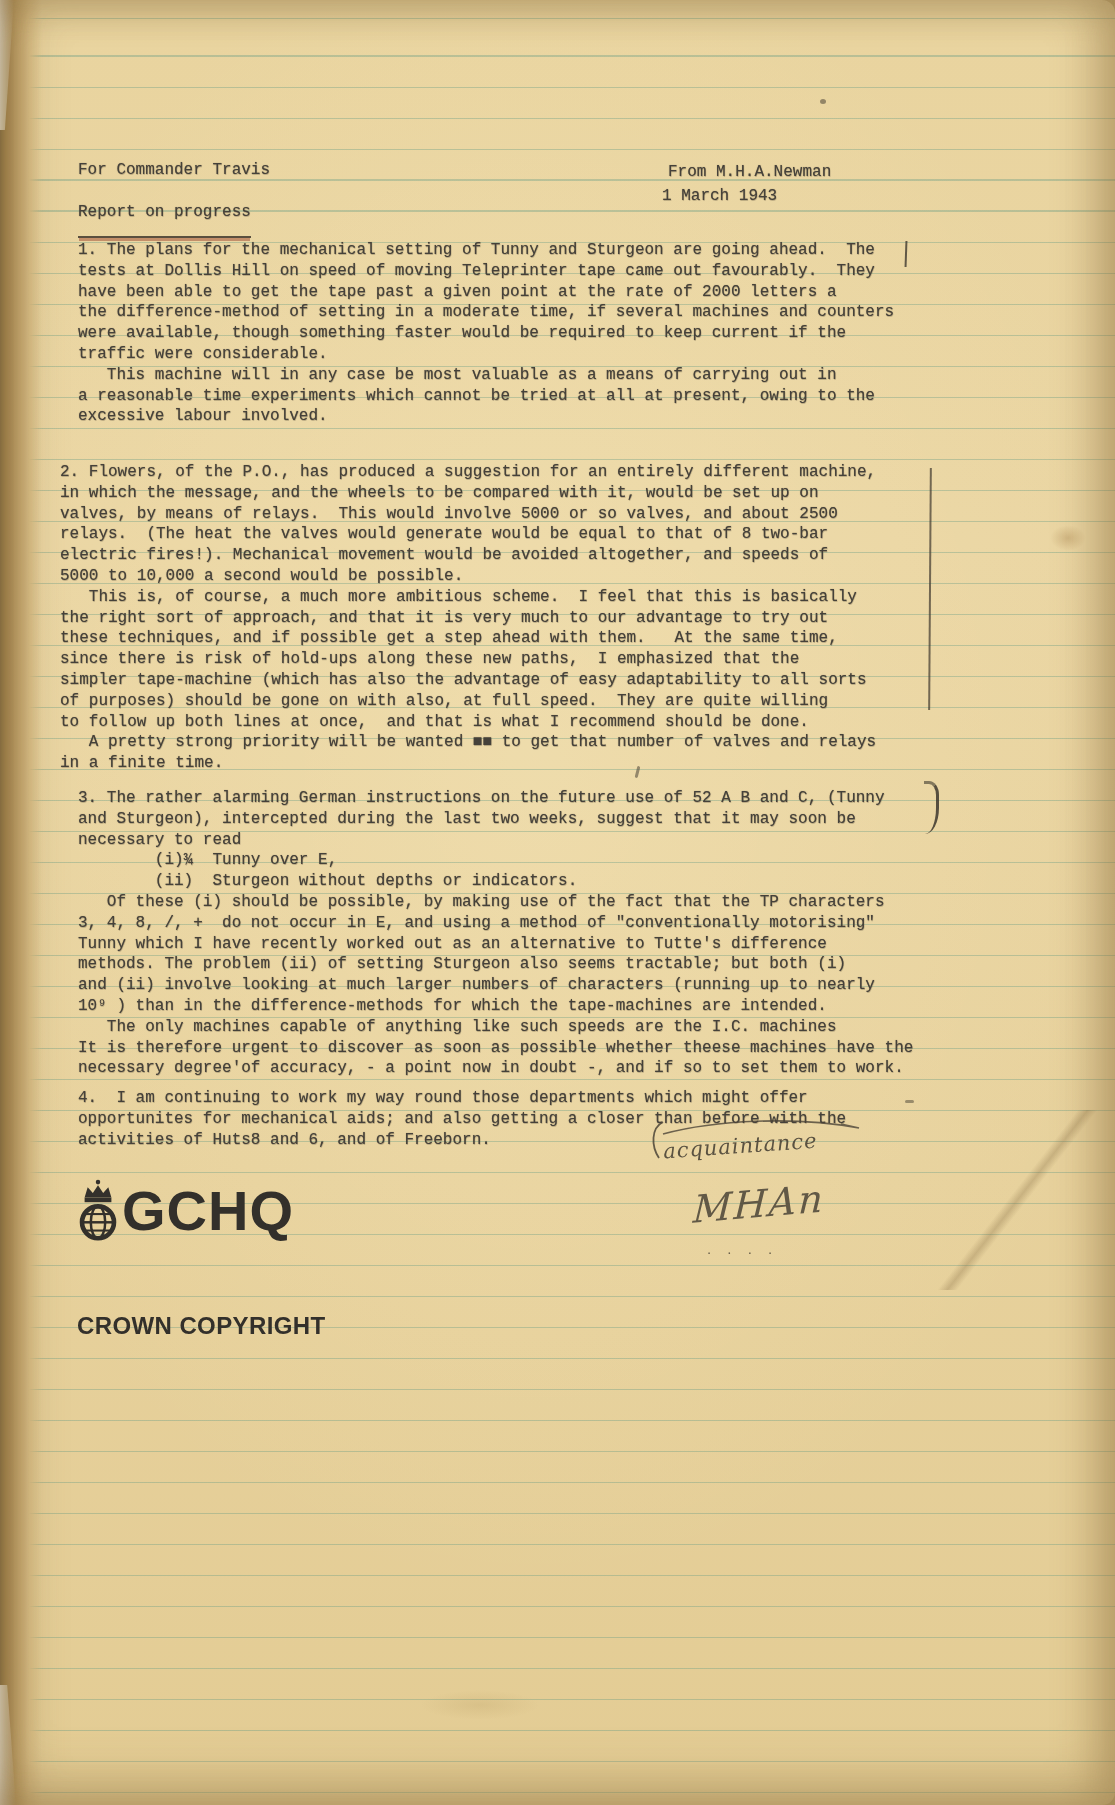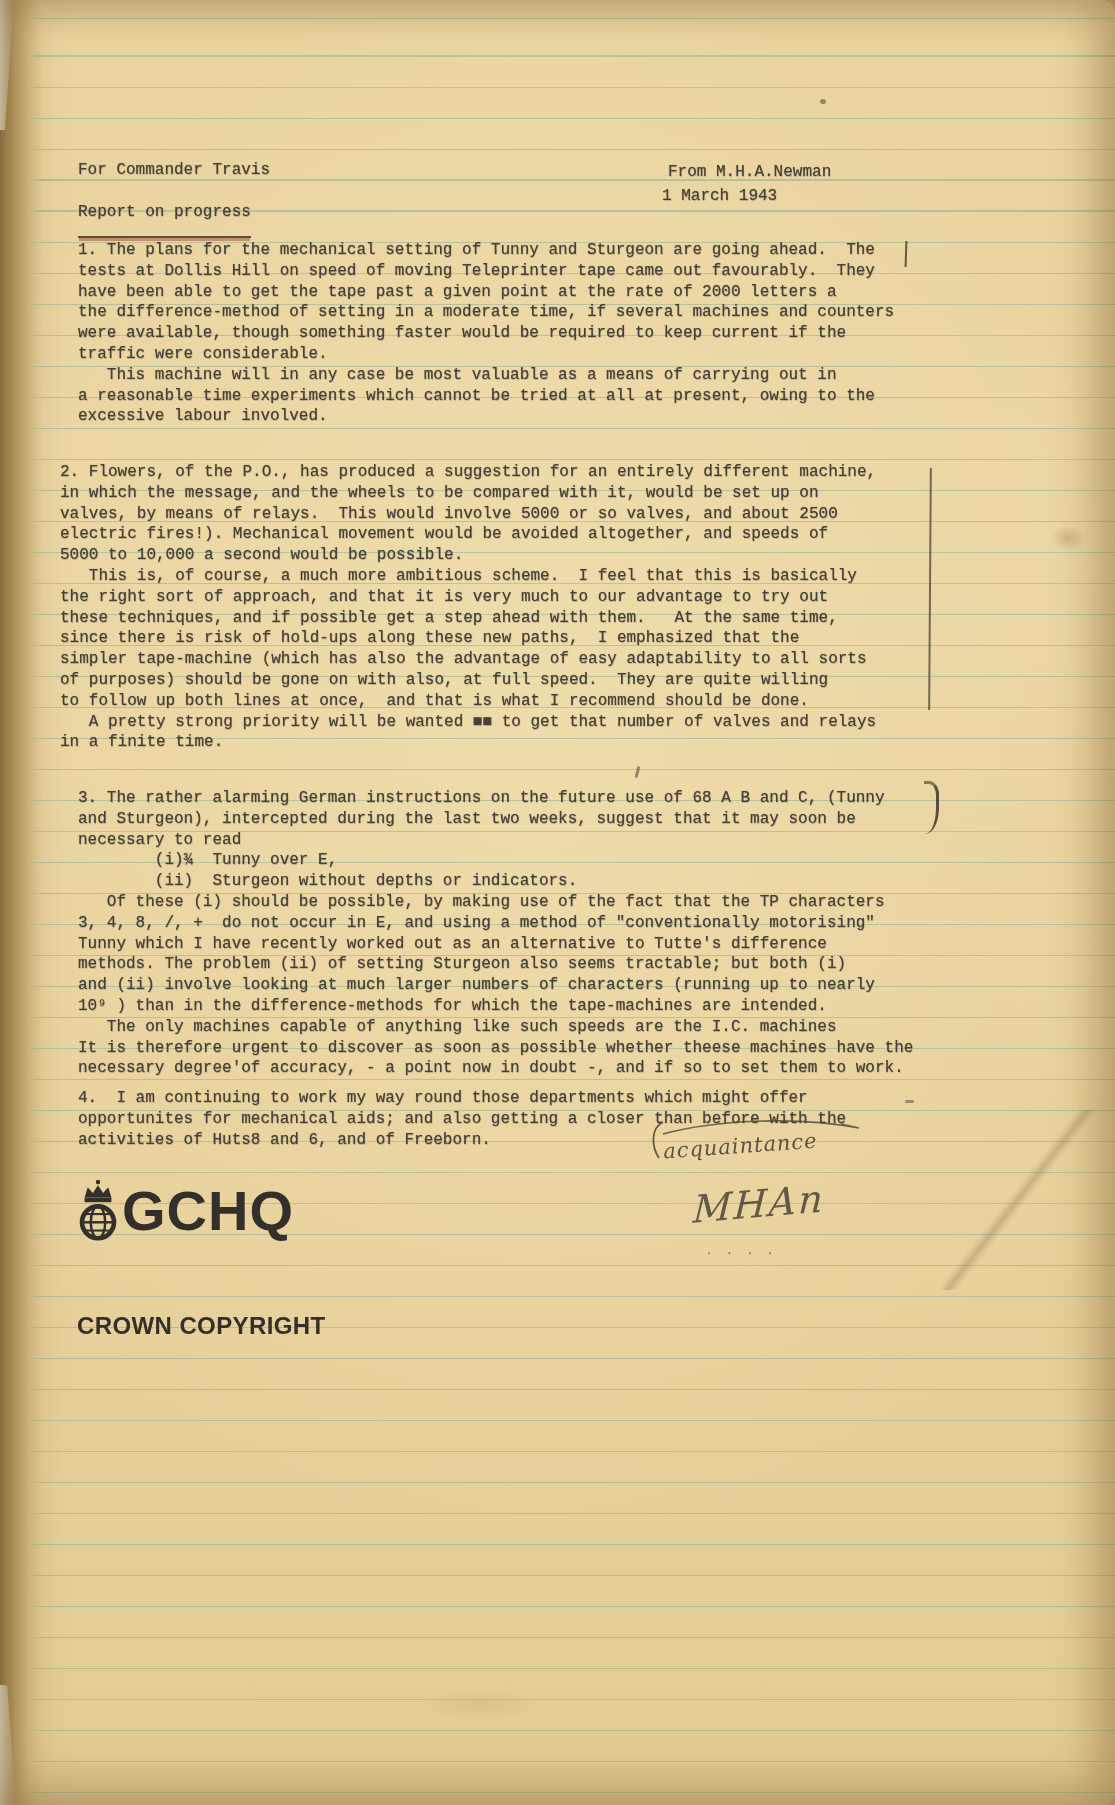--- a/index.html
+++ b/index.html
@@ -155,34 +155,35 @@
       <div class="tline">were available, though something faster would be required to keep current if the</div>
       <div class="tline">traffic were considerable.</div>
       <div class="tline">   This machine will in any case be most valuable as a means of carrying out in</div>
       <div class="tline">a reasonable time experiments which cannot be tried at all at present, owing to the</div>
       <div class="tline">excessive labour involved.</div>
     </div>
   <div class="typed p2">
       <div class="tline">2. Flowers, of the P.O., has produced a suggestion for an entirely different machine,</div>
       <div class="tline">in which the message, and the wheels to be compared with it, would be set up on</div>
       <div class="tline">valves, by means of relays.  This would involve 5000 or so valves, and about 2500</div>
+      <div class="tline">relays.  (The heat the valves would generate would be equal to that of 8 two-bar</div>
       <div class="tline">electric fires!). Mechanical movement would be avoided altogether, and speeds of</div>
       <div class="tline">5000 to 10,000 a second would be possible.</div>
       <div class="tline">   This is, of course, a much more ambitious scheme.  I feel that this is basically</div>
       <div class="tline">the right sort of approach, and that it is very much to our advantage to try out</div>
       <div class="tline">these techniques, and if possible get a step ahead with them.   At the same time,</div>
       <div class="tline">since there is risk of hold-ups along these new paths,  I emphasized that the</div>
       <div class="tline">simpler tape-machine (which has also the advantage of easy adaptability to all sorts</div>
       <div class="tline">of purposes) should be gone on with also, at full speed.  They are quite willing</div>
       <div class="tline">to follow up both lines at once,  and that is what I recommend should be done.</div>
       <div class="tline">   A pretty strong priority will be wanted ■■ to get that number of valves and relays</div>
       <div class="tline">in a finite time.</div>
     </div>
   <div class="typed p3">
-      <div class="tline">3. The rather alarming German instructions on the future use of 68 A B and C, (Tunny</div>
+      <div class="tline">3. The rather alarming German instructions on the future use of 52 A B and C, (Tunny</div>
       <div class="tline">and Sturgeon), intercepted during the last two weeks, suggest that it may soon be</div>
       <div class="tline">necessary to read</div>
       <div class="tline">        (i)¾  Tunny over E,</div>
       <div class="tline">        (ii)  Sturgeon without depths or indicators.</div>
       <div class="tline">   Of these (i) should be possible, by making use of the fact that the TP characters</div>
       <div class="tline">3, 4, 8, /, +  do not occur in E, and using a method of "conventionally motorising"</div>
       <div class="tline">Tunny which I have recently worked out as an alternative to Tutte's difference</div>
       <div class="tline">methods. The problem (ii) of setting Sturgeon also seems tractable; but both (i)</div>
       <div class="tline">and (ii) involve looking at much larger numbers of characters (running up to nearly</div>
       <div class="tline">10⁹ ) than in the difference-methods for which the tape-machines are intended.</div>

